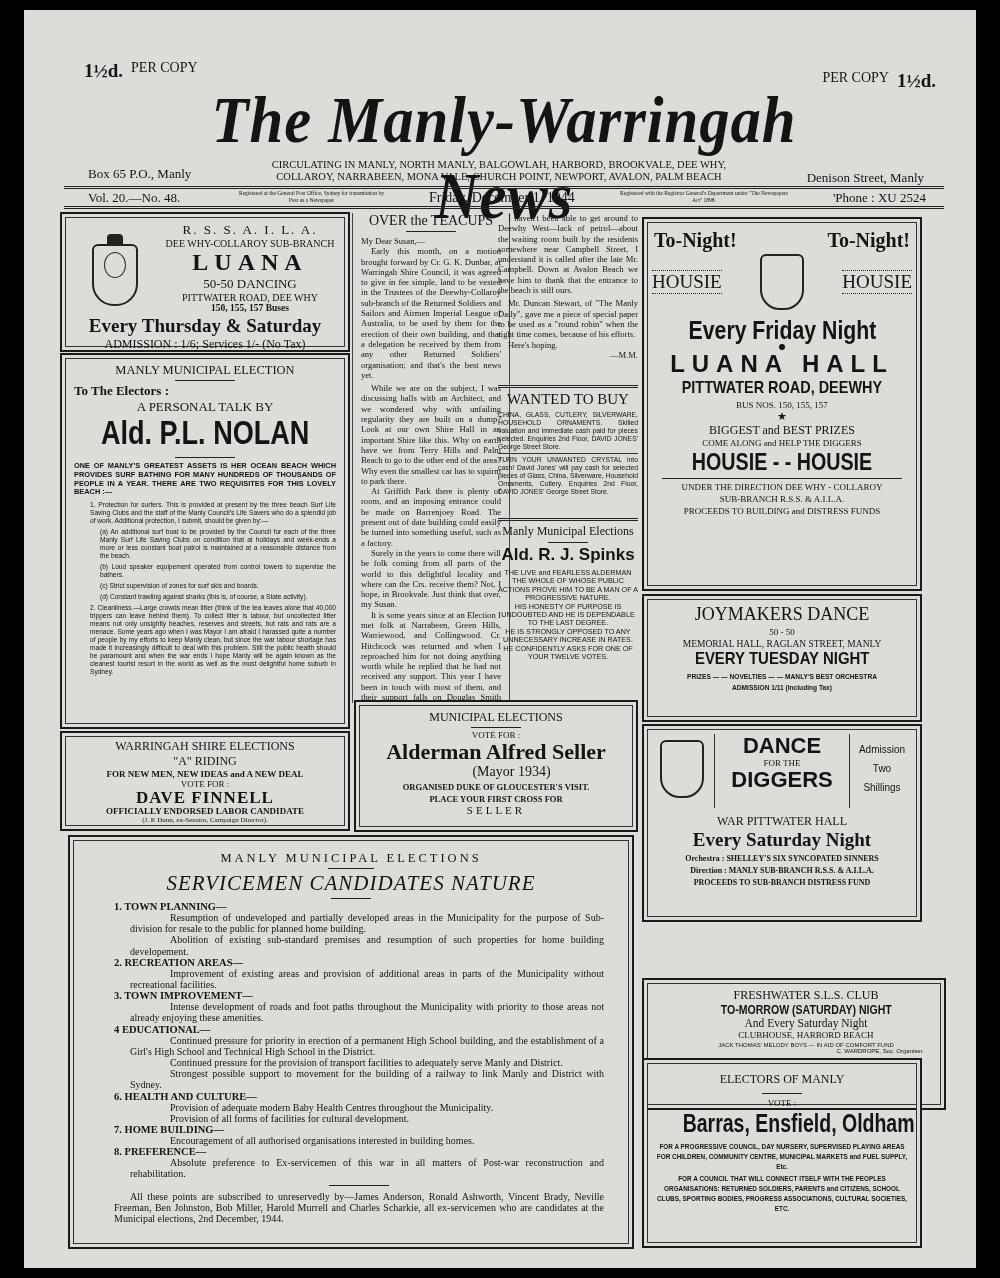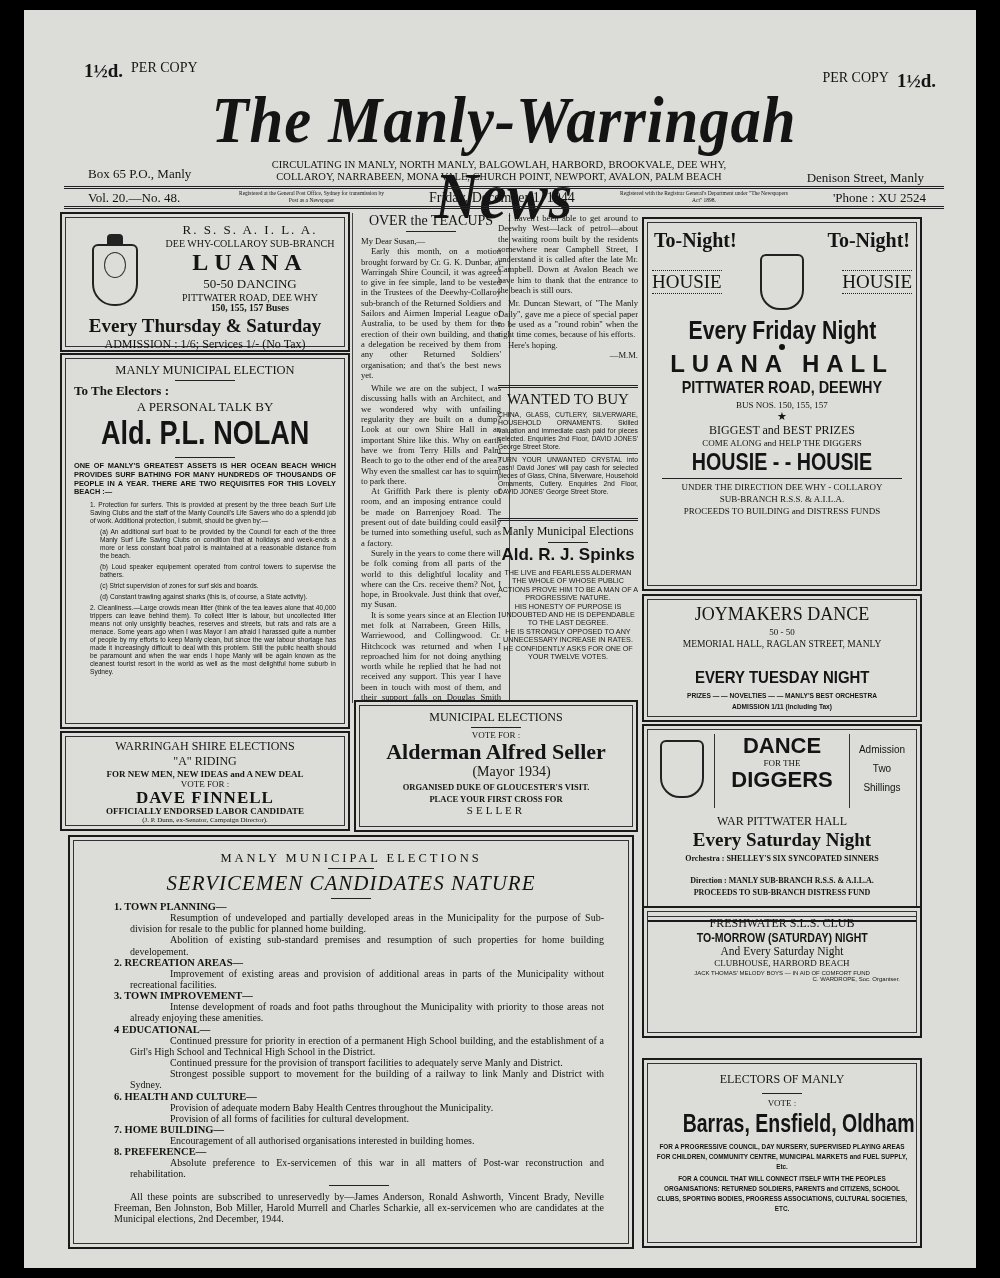--- a/index.html
+++ b/index.html
@@ -205,47 +205,47 @@
     <div class="rule" style="width:240px;"></div>
     <div class="serif" style="font-size:9px;line-height:12px;">UNDER THE DIRECTION DEE WHY - COLLAROY</div>
     <div class="serif" style="font-size:9px;line-height:12px;">SUB-BRANCH R.S.S. &amp; A.I.L.A.</div>
     <div class="serif" style="font-size:9px;line-height:12px;">PROCEEDS TO BUILDING and DISTRESS FUNDS</div>
   </div>
 
   <div class="box c" style="left:618px;top:584px;width:276px;height:124px;">
     <div class="serif" style="font-size:18px;margin-top:8px;">JOYMAKERS DANCE</div>
     <div class="serif" style="font-size:9px;margin-top:2px;">50 - 50</div>
     <div class="serif" style="font-size:9.5px;margin-top:2px;">MEMORIAL HALL, RAGLAN STREET, MANLY</div>
-    <div class="sans b" style="font-size:17px;margin-top:19px;"><span class="cond" style="transform:scaleX(0.88);">EVERY TUESDAY NIGHT</span></div>
+    <div class="sans b" style="font-size:17px;margin-top:0;"><span class="cond" style="transform:scaleX(0.88);">EVERY TUESDAY NIGHT</span></div>
     <div class="sans b" style="font-size:6.6px;margin-top:4px;">PRIZES — — NOVELTIES — — MANLY'S BEST ORCHESTRA</div>
     <div class="sans b" style="font-size:6.6px;margin-top:4px;">ADMISSION 1/11 (Including Tax)</div>
   </div>
 
   <div class="box c" style="left:618px;top:714px;width:276px;height:194px;">
     <div class="abs" style="left:16px;top:14px;width:40px;height:54px;border:2px solid #222;border-radius:6px 6px 20px 20px;"></div>
     <div class="abs" style="left:70px;top:8px;width:134px;border-left:1px solid #333;border-right:1px solid #333;height:74px;">
       <div class="sans b" style="font-size:22px;line-height:24px;">DANCE</div>
       <div class="serif" style="font-size:9px;">FOR THE</div>
       <div class="sans b" style="font-size:22px;line-height:24px;">DIGGERS</div>
     </div>
     <div class="abs sans" style="left:206px;top:14px;width:64px;font-size:10px;line-height:19px;">
       <div>Admission</div>
       <div>Two</div>
       <div>Shillings</div>
     </div>
     <div style="position:absolute;left:0;right:0;top:88px;">
       <div class="serif" style="font-size:12px;">WAR PITTWATER HALL</div>
       <div class="serif b" style="font-size:19px;line-height:22px;">Every Saturday Night</div>
       <div class="serif b" style="font-size:8px;margin-top:3px;">Orchestra : SHELLEY'S SIX SYNCOPATED SINNERS</div>
-      <div class="serif b" style="font-size:8px;margin-top:13px;">Direction : MANLY SUB-BRANCH R.S.S. &amp; A.I.L.A.</div>
+      <div class="serif b" style="font-size:8px;margin-top:3px;">Direction : MANLY SUB-BRANCH R.S.S. &amp; A.I.L.A.</div>
       <div class="serif b" style="font-size:8px;margin-top:3px;">PROCEEDS TO SUB-BRANCH DISTRESS FUND</div>
     </div>
   </div>
 
-  <div class="box c" style="left:618px;top:896px;width:276px;height:128px;">
+  <div class="box c" style="left:618px;top:968px;width:276px;height:128px;padding-left:24px;">
     <div class="serif" style="font-size:12px;margin-top:8px;">FRESHWATER S.L.S. CLUB</div>
     <div class="sans b" style="font-size:12px;"><span class="cond" style="transform:scaleX(0.88);">TO-MORROW (SATURDAY) NIGHT</span></div>
     <div class="serif" style="font-size:11.5px;">And Every Saturday Night</div>
     <div class="serif" style="font-size:9px;margin-top:1px;">CLUBHOUSE, HARBORD BEACH</div>
     <div class="sans" style="font-size:6px;margin-top:2px;">JACK THOMAS' MELODY BOYS — IN AID OF COMFORT FUND</div>
     <div class="sans" style="font-size:6px;text-align:right;margin-right:20px;">C. WARDROPE, Soc. Organiser.</div>
   </div>
 
   <div class="box c" style="left:618px;top:1048px;width:276px;height:186px;">
     <div class="serif" style="font-size:12px;margin-top:12px;">ELECTORS OF MANLY</div>

